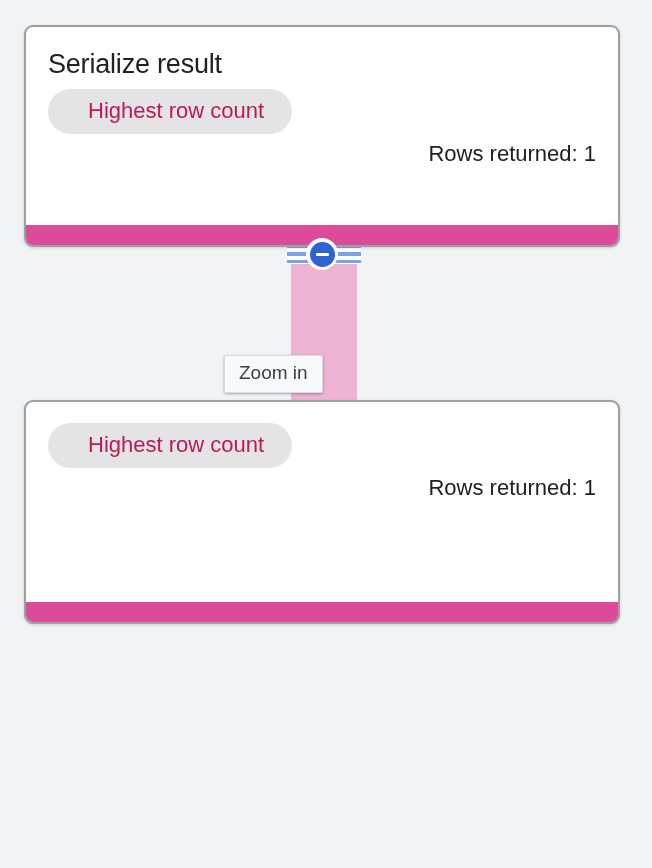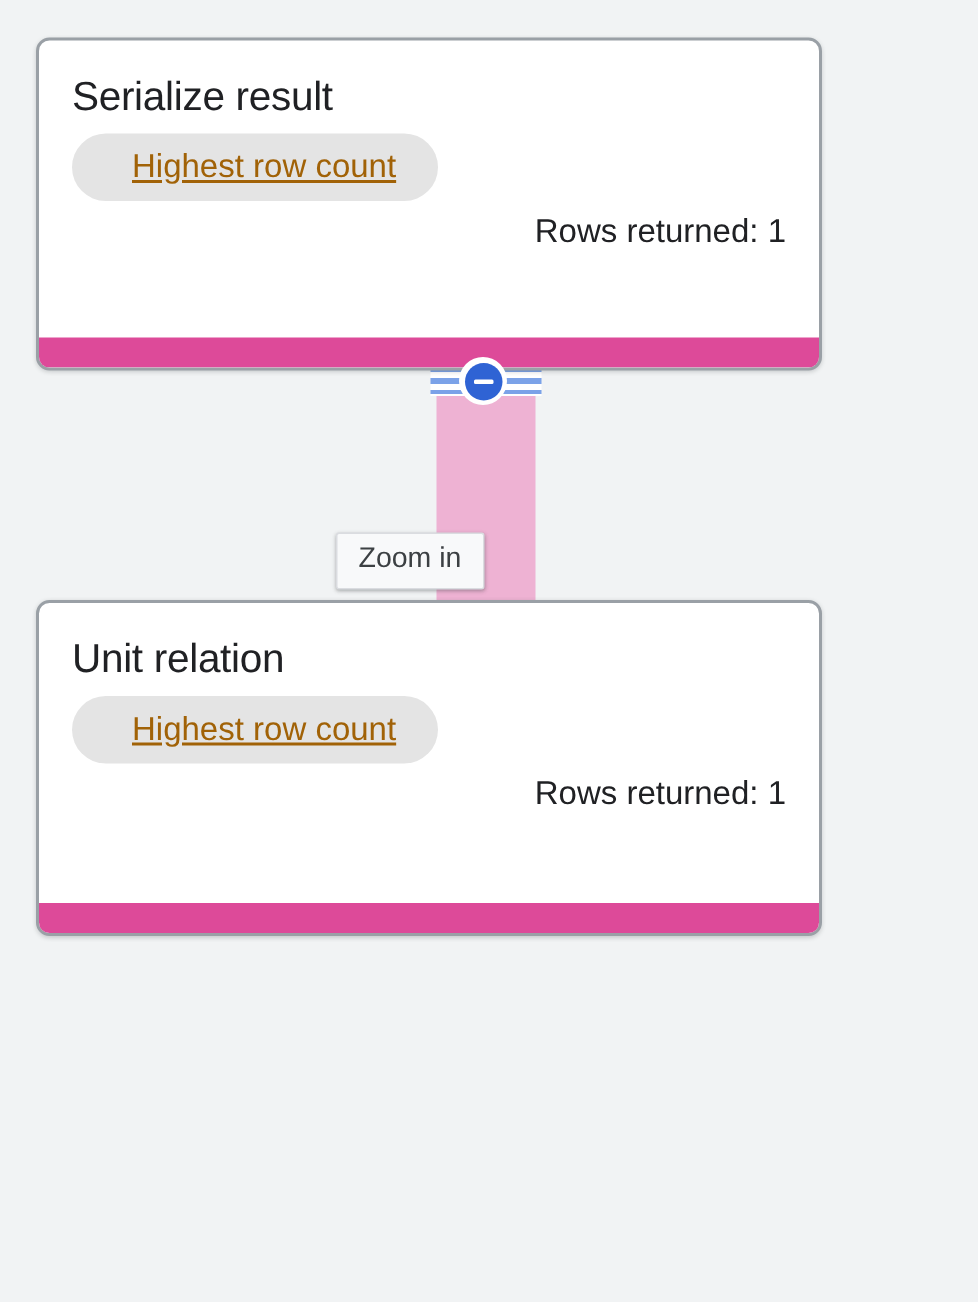--- a/index.html
+++ b/index.html
@@ -103,21 +103,21 @@
     box-shadow: 0 1px 3px rgba(60,64,67,.30), 0 1px 2px rgba(60,64,67,.15);
     z-index: 9;
     white-space: nowrap;
     text-align: right;
   }
 
   
   .node-card {
     position: absolute;
     left: 24px;
-    width: 524px;
+    width: 596px;
     background: #ffffff;
     border: 2px solid #9aa0a6;
     border-radius: 9px;
     box-sizing: border-box;
     box-shadow: 0 1px 3px rgba(60,64,67,.22);
     z-index: 4;
     overflow: hidden;
     display: flex;
     flex-direction: column;
   }
@@ -134,27 +134,26 @@
     line-height: 32px;
     color: #202124;
     letter-spacing: -0.2px;
     margin: 0 0 9px 0;
     font-weight: 400;
   }
 
   .chip {
     display: inline-block;
     background: #e4e4e4;
-    color: #a16207;
+    color: #be185d;
     font-size: 22px;
     line-height: 26px;
     padding: 9px 28px 10px 40px;
     border-radius: 24px;
     margin: 0 0 6px 0;
-    text-decoration: underline;
   }
 
   .card-meta {
     font-size: 22px;
     line-height: 28px;
     color: #202124;
     margin: 0;
     text-align: right;
   }
 
@@ -186,20 +185,19 @@
     <div class="card-body">
       <div class="card-title">Serialize result</div>
       <div class="chip">Highest row count</div>
       <div class="card-meta">Rows returned: 1</div>
     </div>
     <div class="card-accent"></div>
   </div>
 
   <div class="node-card card-2">
     <div class="card-body">
-      <div class="card-title">Unit relation</div>
       <div class="chip">Highest row count</div>
       <div class="card-meta">Rows returned: 1</div>
     </div>
     <div class="card-accent"></div>
   </div>
 
 </div>
 
 </body></html>

